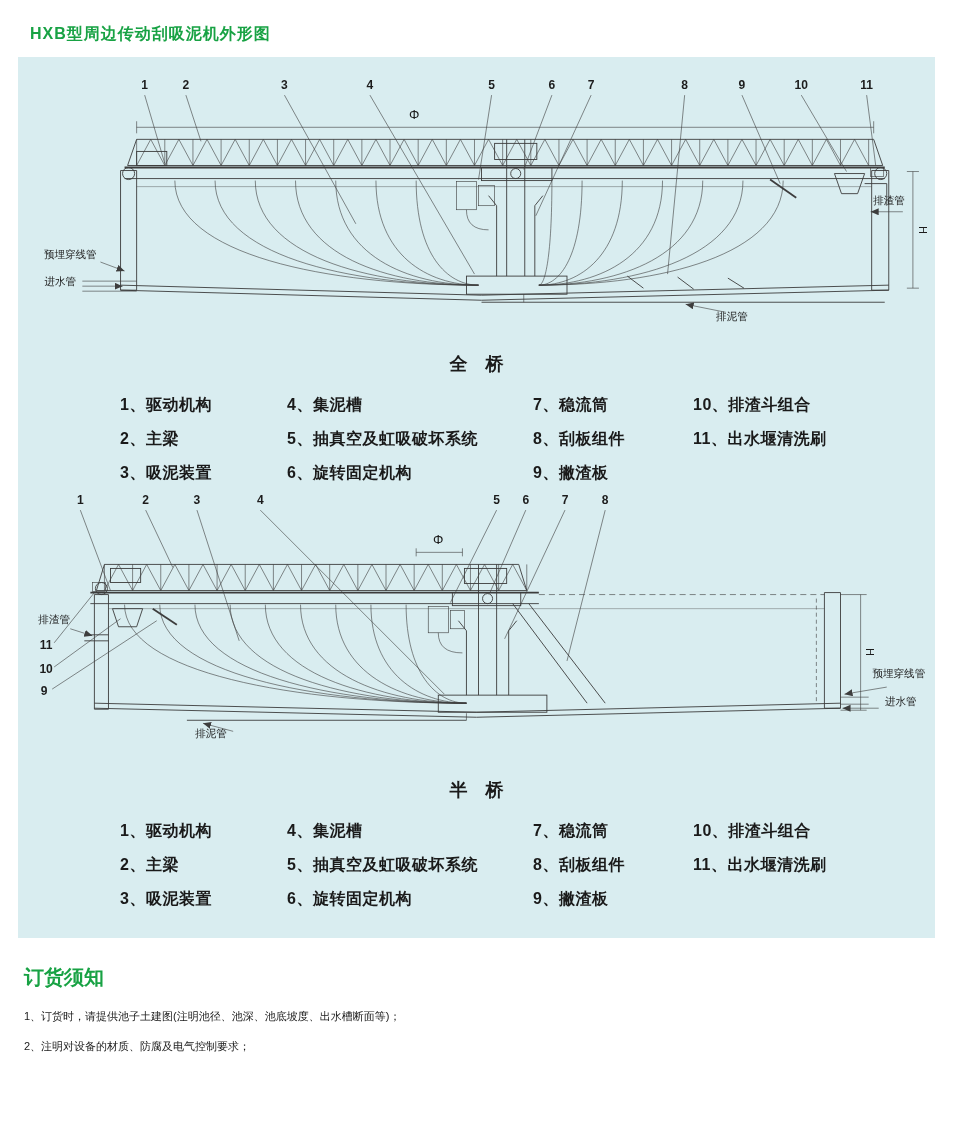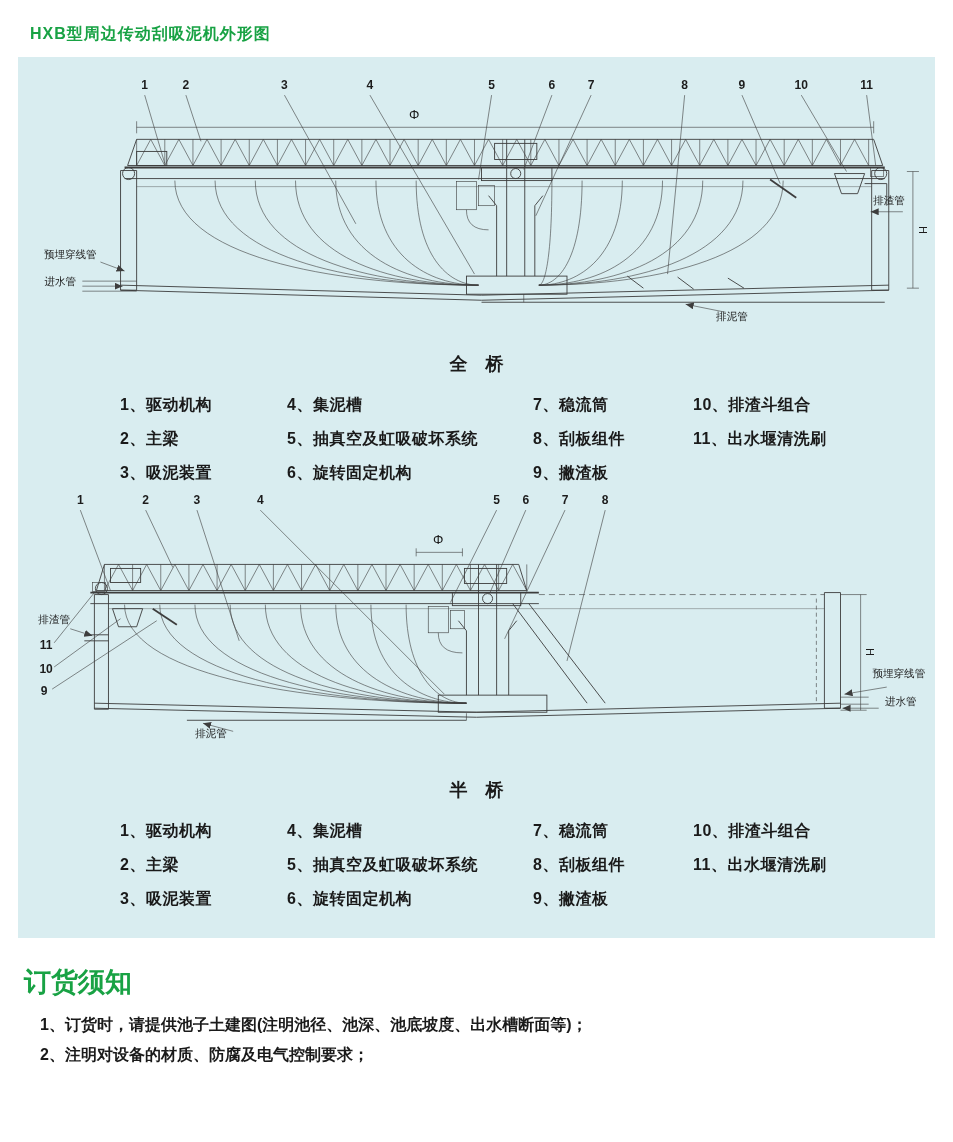--- a/index.html
+++ b/index.html
@@ -12,23 +12,23 @@
   .tk { stroke-width:1.8; }
   .th { stroke-width:0.6; }
   .num { font-size:12px; fill:#1c1c1c; font-weight:bold; }
   .lbl { font-size:10.5px; fill:#1c1c1c; }
   .phi { font-size:13px; fill:#1c1c1c; }
   .caption { text-align:center; font-size:18px; font-weight:bold; letter-spacing:18px; text-indent:18px; margin-top:24px; }
   .legend { display:grid; grid-template-columns:167px 246px 160px auto; margin:12px 0 0 100px; }
   .legend .col { display:flex; flex-direction:column; }
   .legend .item { font-size:16px; font-weight:600; line-height:34px; letter-spacing:0.5px; white-space:nowrap; }
   .half-gap { margin-top:34px; }
-  .order-heading { color:var(--accent,#18a244); font-size:27px; font-weight:bold; margin:26px 0 10px 24px; }
+  .order-heading { color:var(--accent,#18a244); font-size:20px; font-weight:bold; margin:26px 0 10px 24px; }
   .notes { margin:4px 0 0 24px; }
-  .notes p { font-size:16px; font-weight:700; line-height:30px;margin-left:16px; }
+  .notes p { font-size:11px; font-weight:400; line-height:30px; }
 </style>
 </head>
 <body>
 
 <div class="page">
 
   <h1 class="title">HXB型周边传动刮吸泥机外形图</h1>
 
   <div class="panel">
 

